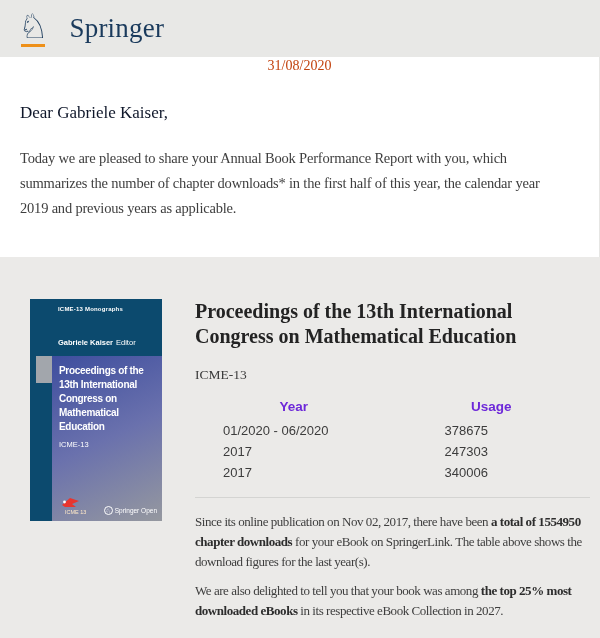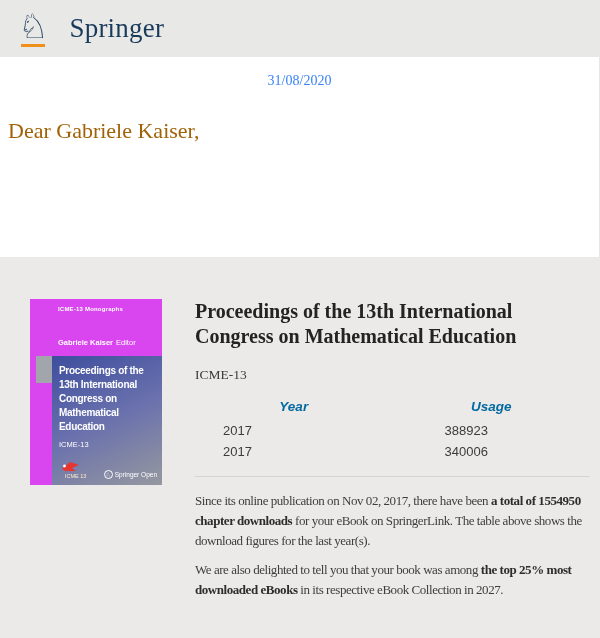--- a/index.html
+++ b/index.html
@@ -8,47 +8,47 @@
   
   .header{height:57px;background:#e8e8e6;display:flex;align-items:center;padding-left:18px;box-sizing:border-box;}
   .logo{display:flex;align-items:center;}
   .horse-wrap{display:flex;flex-direction:column;align-items:center;}
   .horse{font-family:"DejaVu Sans",sans-serif;font-size:34px;line-height:.95;color:#1a3a5c;}
   .horse-underline{width:24px;height:3px;background:#ee9019;margin-top:1px;}
   .wordmark{font-size:27px;color:#1a3a5c;margin-left:21px;letter-spacing:.2px;}
 
   
   .white{height:200px;box-sizing:border-box;overflow:hidden;background:#fff;border-right:1px solid #e6e6e4;}
-  .date{ text-align:center;padding-top:16px;font-size:14px;color:#3b82f6;}
-  .greeting{margin:29px 8px 0;font-size:22px;color:#a16207;}
+  .date{ text-align:center;padding-top:1px;font-size:14px;color:#c2410c;}
+  .greeting{margin:29px 20px 0;font-size:17px;color:#0f172a;}
   .intro{margin:23px 20px 0;font-size:14.5px;line-height:25px;max-width:540px;letter-spacing:-.2px;}
 
   
   .report{height:381px;box-sizing:border-box;background:#ebeae8;display:flex;gap:33px;padding:42px 10px 0 30px;overflow:hidden;}
 
   
-  .cover{position:relative;width:132px;height:186px;flex-shrink:0;background:#d946ef;font-family:"Liberation Sans",sans-serif;text-decoration:underline;}
+  .cover{position:relative;width:132px;height:222px;flex-shrink:0;background:#0c4a6e;font-family:"Liberation Sans",sans-serif;text-decoration:underline;}
   .cover-series{position:absolute;top:7px;left:28px;font-size:6px;font-weight:bold;color:#fff;letter-spacing:.2px;}
   .cover-editor{position:absolute;top:39px;left:28px;font-size:7.5px;font-weight:bold;color:#fff;}
   .cover-editor .role{font-weight:normal;margin-left:3px;}
   .cover-square{position:absolute;left:6px;top:57px;width:16px;height:27px;background:#a2a6ac;}
   .cover-panel{position:absolute;left:22px;top:57px;right:0;bottom:0;background:linear-gradient(155deg,#3e4e9e 0%,#6a71ad 50%,#95989f 100%);}
   .cover-title{font-size:10px;font-weight:bold;line-height:14px;color:#fff;padding:8px 6px 0 7px;letter-spacing:-.3px;}
   .cover-sub{font-size:7.5px;color:#fff;padding:6px 0 0 7px;}
   .cover-footer{position:absolute;left:7px;right:5px;bottom:6px;display:flex;justify-content:space-between;align-items:flex-end;}
   .sp-open{display:flex;align-items:center;gap:2px;color:#fff;font-size:6.5px;}
   .mini-horse{display:inline-flex;width:9px;height:9px;border:1px solid #fff;border-radius:50%;align-items:center;justify-content:center;font-size:6px;line-height:1;color:#fff;font-family:"DejaVu Sans",sans-serif;box-sizing:border-box;}
 
   
   .right-col{flex:1;min-width:0;}
   .book-title{font-size:20px;font-weight:bold;line-height:25px;color:#232323;max-width:412px;margin:0;}
   .book-sub{font-size:13.5px;margin-top:18px;color:#3a3a3a;}
 
   .usage-table{width:100%;margin-top:16px;border-collapse:collapse;font-family:"Liberation Sans",sans-serif;color:#3c3c3c;}
-  .usage-table th{font-size:13.5px;font-weight:bold;color:#0369a1;padding:0 0 6px;width:50%;font-style:italic;}
+  .usage-table th{font-size:13.5px;font-weight:bold;color:#6d28d9;padding:0 0 6px;width:50%;}
   .usage-table td{font-size:13px;line-height:21px;padding:0;}
   td.year-cell{padding-left:28px;}
   td.usage-cell{padding-left:52px;}
 
   .divider{border:none;border-top:1px solid #d4d4d2;margin:14px 0 0;}
   .para{font-size:13px;line-height:20px;margin:14px 0 0;letter-spacing:-.45px;color:#3e3e3e;max-width:398px;}
   .para b{color:#2d2d2d;}
   .para + .para{margin-top:9px;}
 </style>
 </head>
@@ -60,20 +60,21 @@
       <span class="horse">♘</span>
       <span class="horse-underline"></span>
     </span>
     <span class="wordmark">Springer</span>
   </div>
 </div>
 
 <div class="white">
   <div class="date">31/08/2020</div>
   <div class="greeting">Dear Gabriele Kaiser,</div>
+  <div class="intro">Today we are pleased to share your Annual Book Performance Report with you, which summarizes the number of chapter downloads* in the first half of this year, the calendar year 2019 and previous years as applicable.</div>
 </div>
 
 <div class="report">
 
   <div class="cover">
     <div class="cover-series">ICME-13 Monographs</div>
     <div class="cover-editor">
       <span>Gabriele Kaiser</span><span class="role">Editor</span>
     </div>
     <div class="cover-square"></div>
@@ -100,22 +101,26 @@
 
     <table class="usage-table">
       <thead>
         <tr>
           <th>Year</th>
           <th>Usage</th>
         </tr>
       </thead>
       <tbody>
         <tr>
+          <td class="year-cell">01/2020 - 06/2020</td>
+          <td class="usage-cell">378675</td>
+        </tr>
+        <tr>
           <td class="year-cell">2017</td>
-          <td class="usage-cell">388923</td>
+          <td class="usage-cell">247303</td>
         </tr>
         <tr>
           <td class="year-cell">2017</td>
           <td class="usage-cell">340006</td>
         </tr>
       </tbody>
     </table>
 
     <hr class="divider">
 

